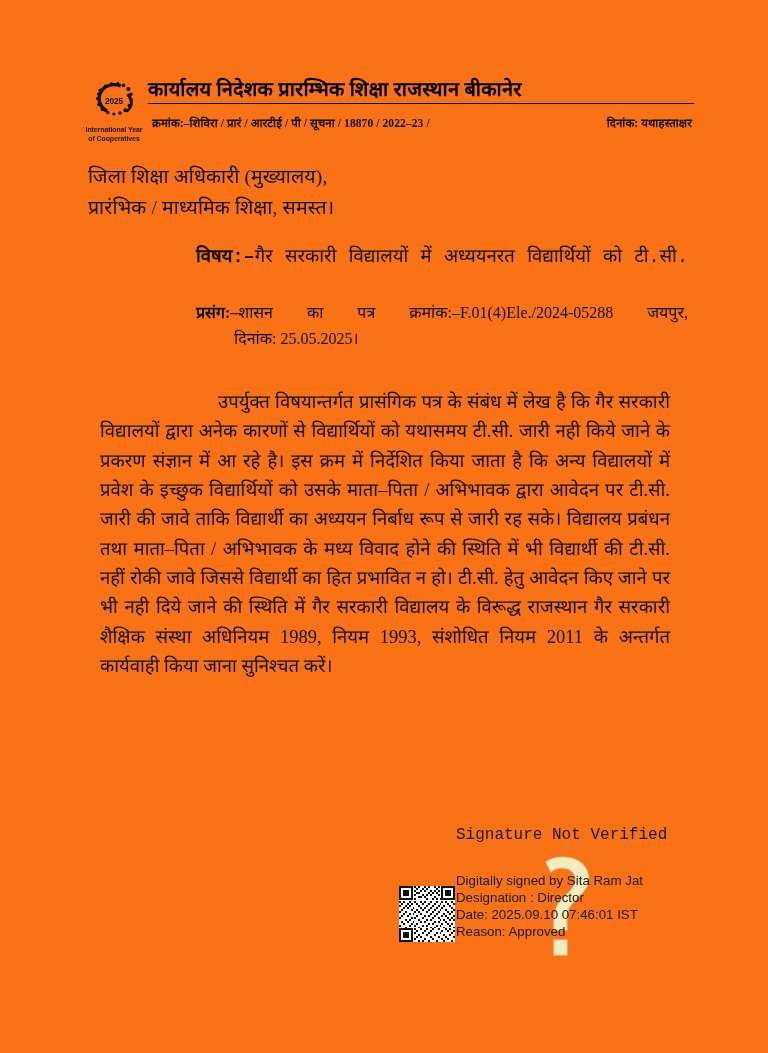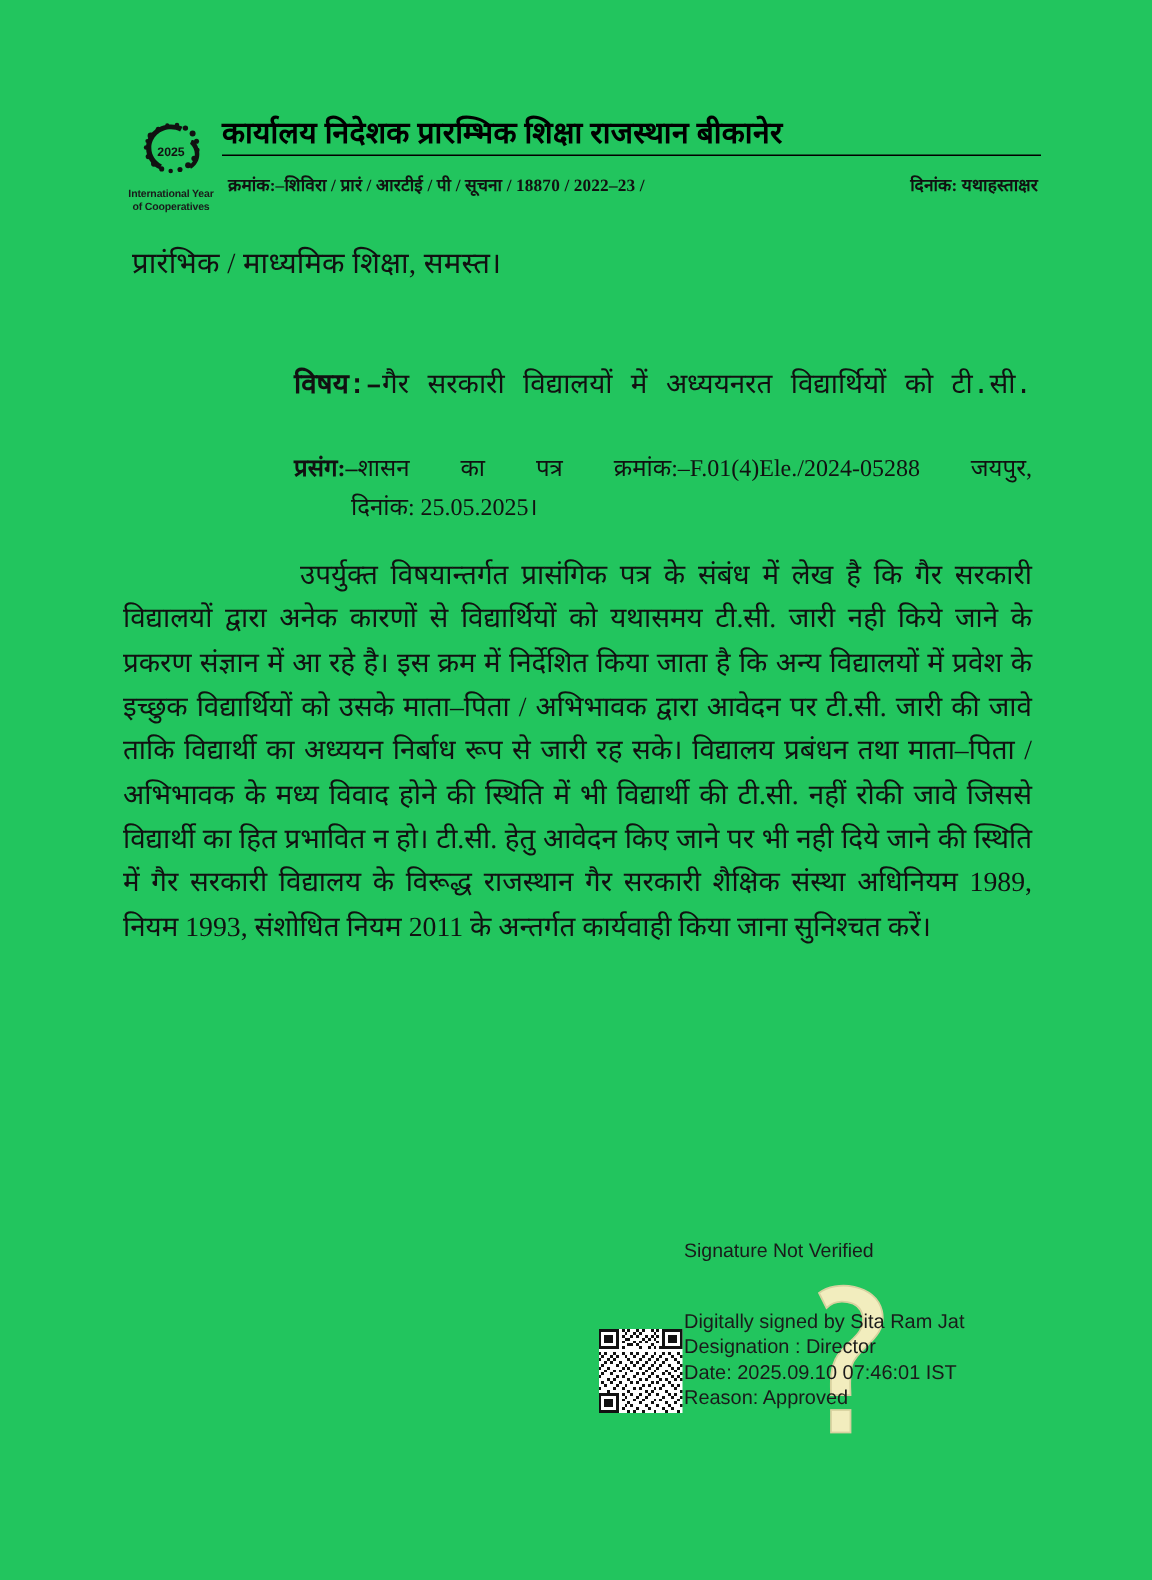--- a/index.html
+++ b/index.html
@@ -14,21 +14,21 @@
     height: 1053px;
     position: relative;
     font-family: "Liberation Serif", "DejaVu Serif", serif;
     color: #111111;
     overflow: hidden;
   }
 
   .page {
     position: absolute;
     inset: 0;
-    background: #22c55e;
+    background: #f97316;
     padding: 0;
   }
 
   
   .letterhead {
     position: absolute;
     left: 0;
     top: 78px;
     width: 768px;
     height: 72px;
@@ -148,21 +148,21 @@
     left: 82px;
     top: 370px;
     width: 606px;
     font-size: 18.5px;
     line-height: 1.585;
     color: #111;
     text-align: justify;
     text-justify: inter-word;
   }
   .body-text p {
-    margin: 0;
+    margin: 18px;
     text-indent: 118px;
     text-align: justify;
     text-align-last: left;
   }
 
   
   .signature {
     position: absolute;
     right: 82px;
     top: 694px;
@@ -183,22 +183,22 @@
     position: absolute;
     left: 396px;
     top: 826px;
     width: 300px;
     height: 120px;
   }
   .dsc-title {
     position: absolute;
     left: 60px;
     top: 0;
-    font-family: Liberation Sans, sans-serif;
-    font-size: 13px;
+    font-family: Liberation Mono, monospace;
+    font-size: 16px;
     color: #1a1a1a;
     white-space: nowrap;
     z-index: 3;
   }
   .dsc-details {
     position: absolute;
     left: 60px;
     top: 46px;
     font-family: "Liberation Sans", sans-serif;
     font-size: 13.3px;
@@ -271,20 +271,21 @@
       <div class="office-title">कार्यालय निदेशक प्रारम्भिक शिक्षा राजस्थान बीकानेर</div>
     </div>
 
     <div class="ref-row">
       <span class="ref-no">क्रमांक:–शिविरा / प्रारं / आरटीई / पी / सूचना / 18870 / 2022–23 /</span>
       <span class="ref-date">दिनांक: यथाहस्ताक्षर</span>
     </div>
   </div>
 
   <div class="addressee">
+    <div>जिला शिक्षा अधिकारी (मुख्यालय),</div>
     <div>प्रारंभिक / माध्यमिक शिक्षा, समस्त।</div>
   </div>
 
   <div class="subject-block">
     <div class="subj-line"><span class="lbl">विषय:–</span><span>गैर सरकारी विद्यालयों में अध्ययनरत विद्यार्थियों को टी.सी.</span></div>
   </div>
 
   <div class="prasang-block">
     <div class="prasang-line1"><span class="lbl">प्रसंग:–</span><span>शासन का पत्र क्रमांक:–F.01(4)Ele./2024-05288 जयपुर,</span></div>
     <div class="prasang-line2">दिनांक: 25.05.2025।</div>

